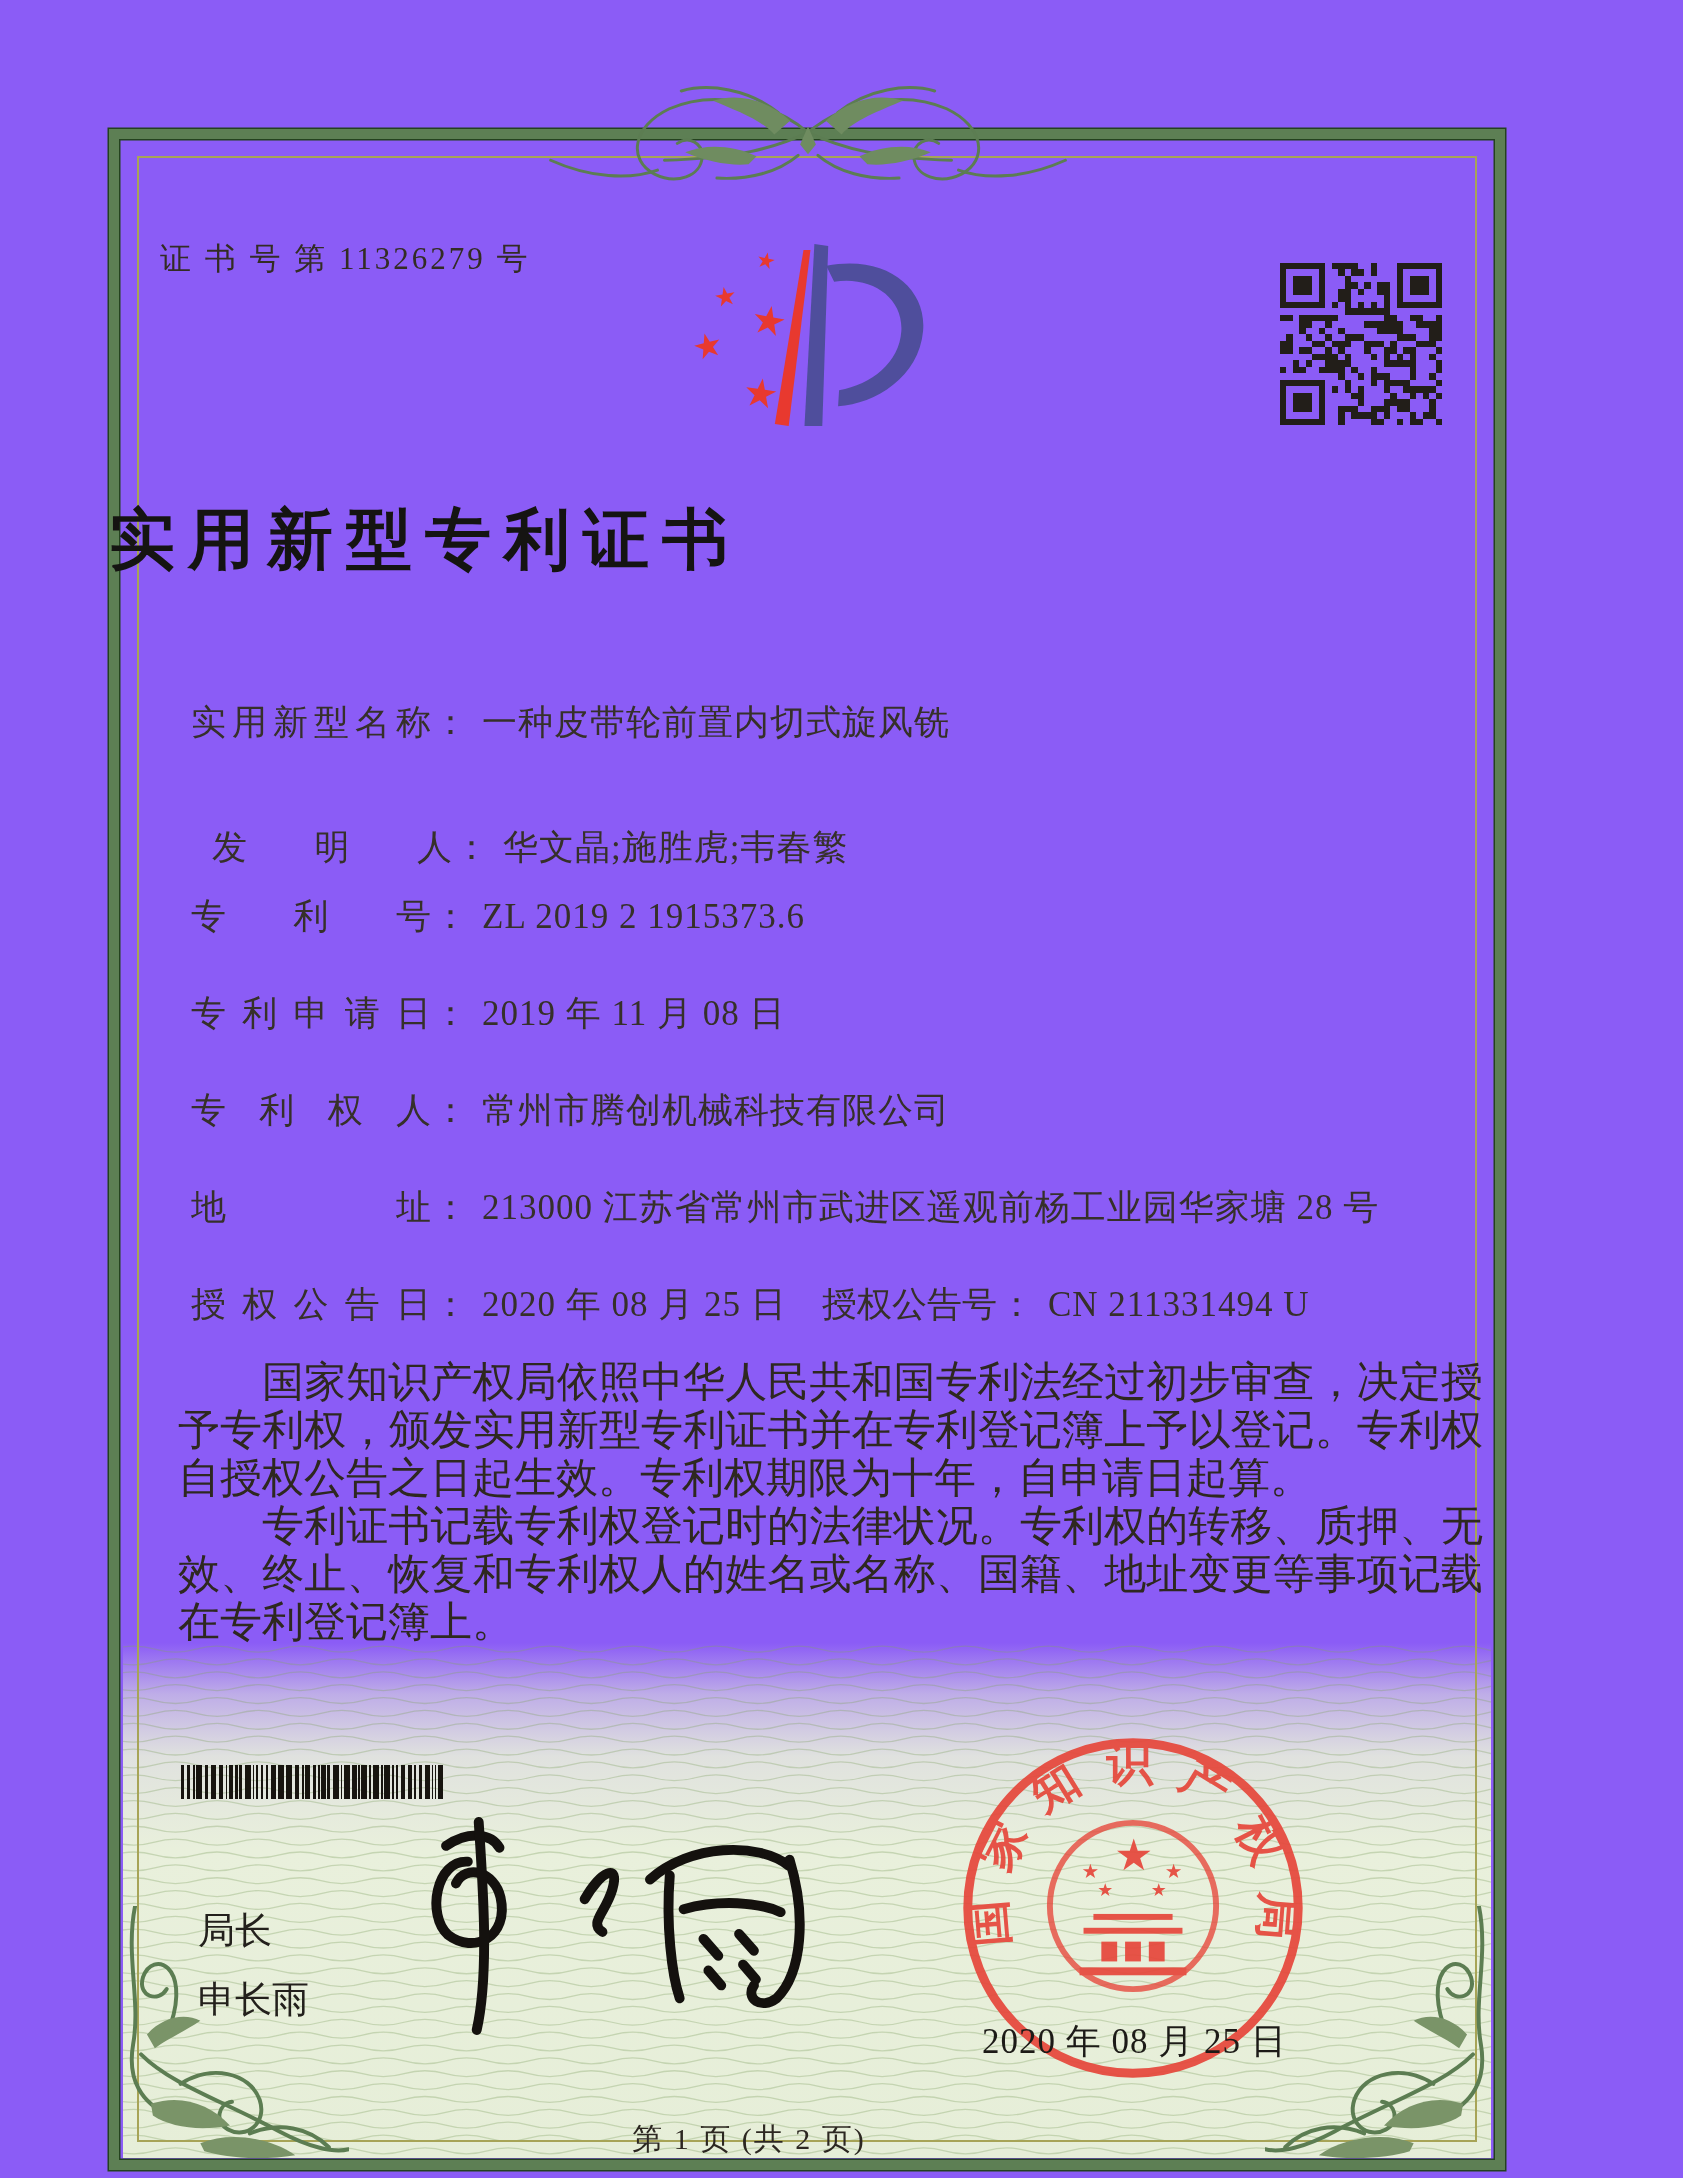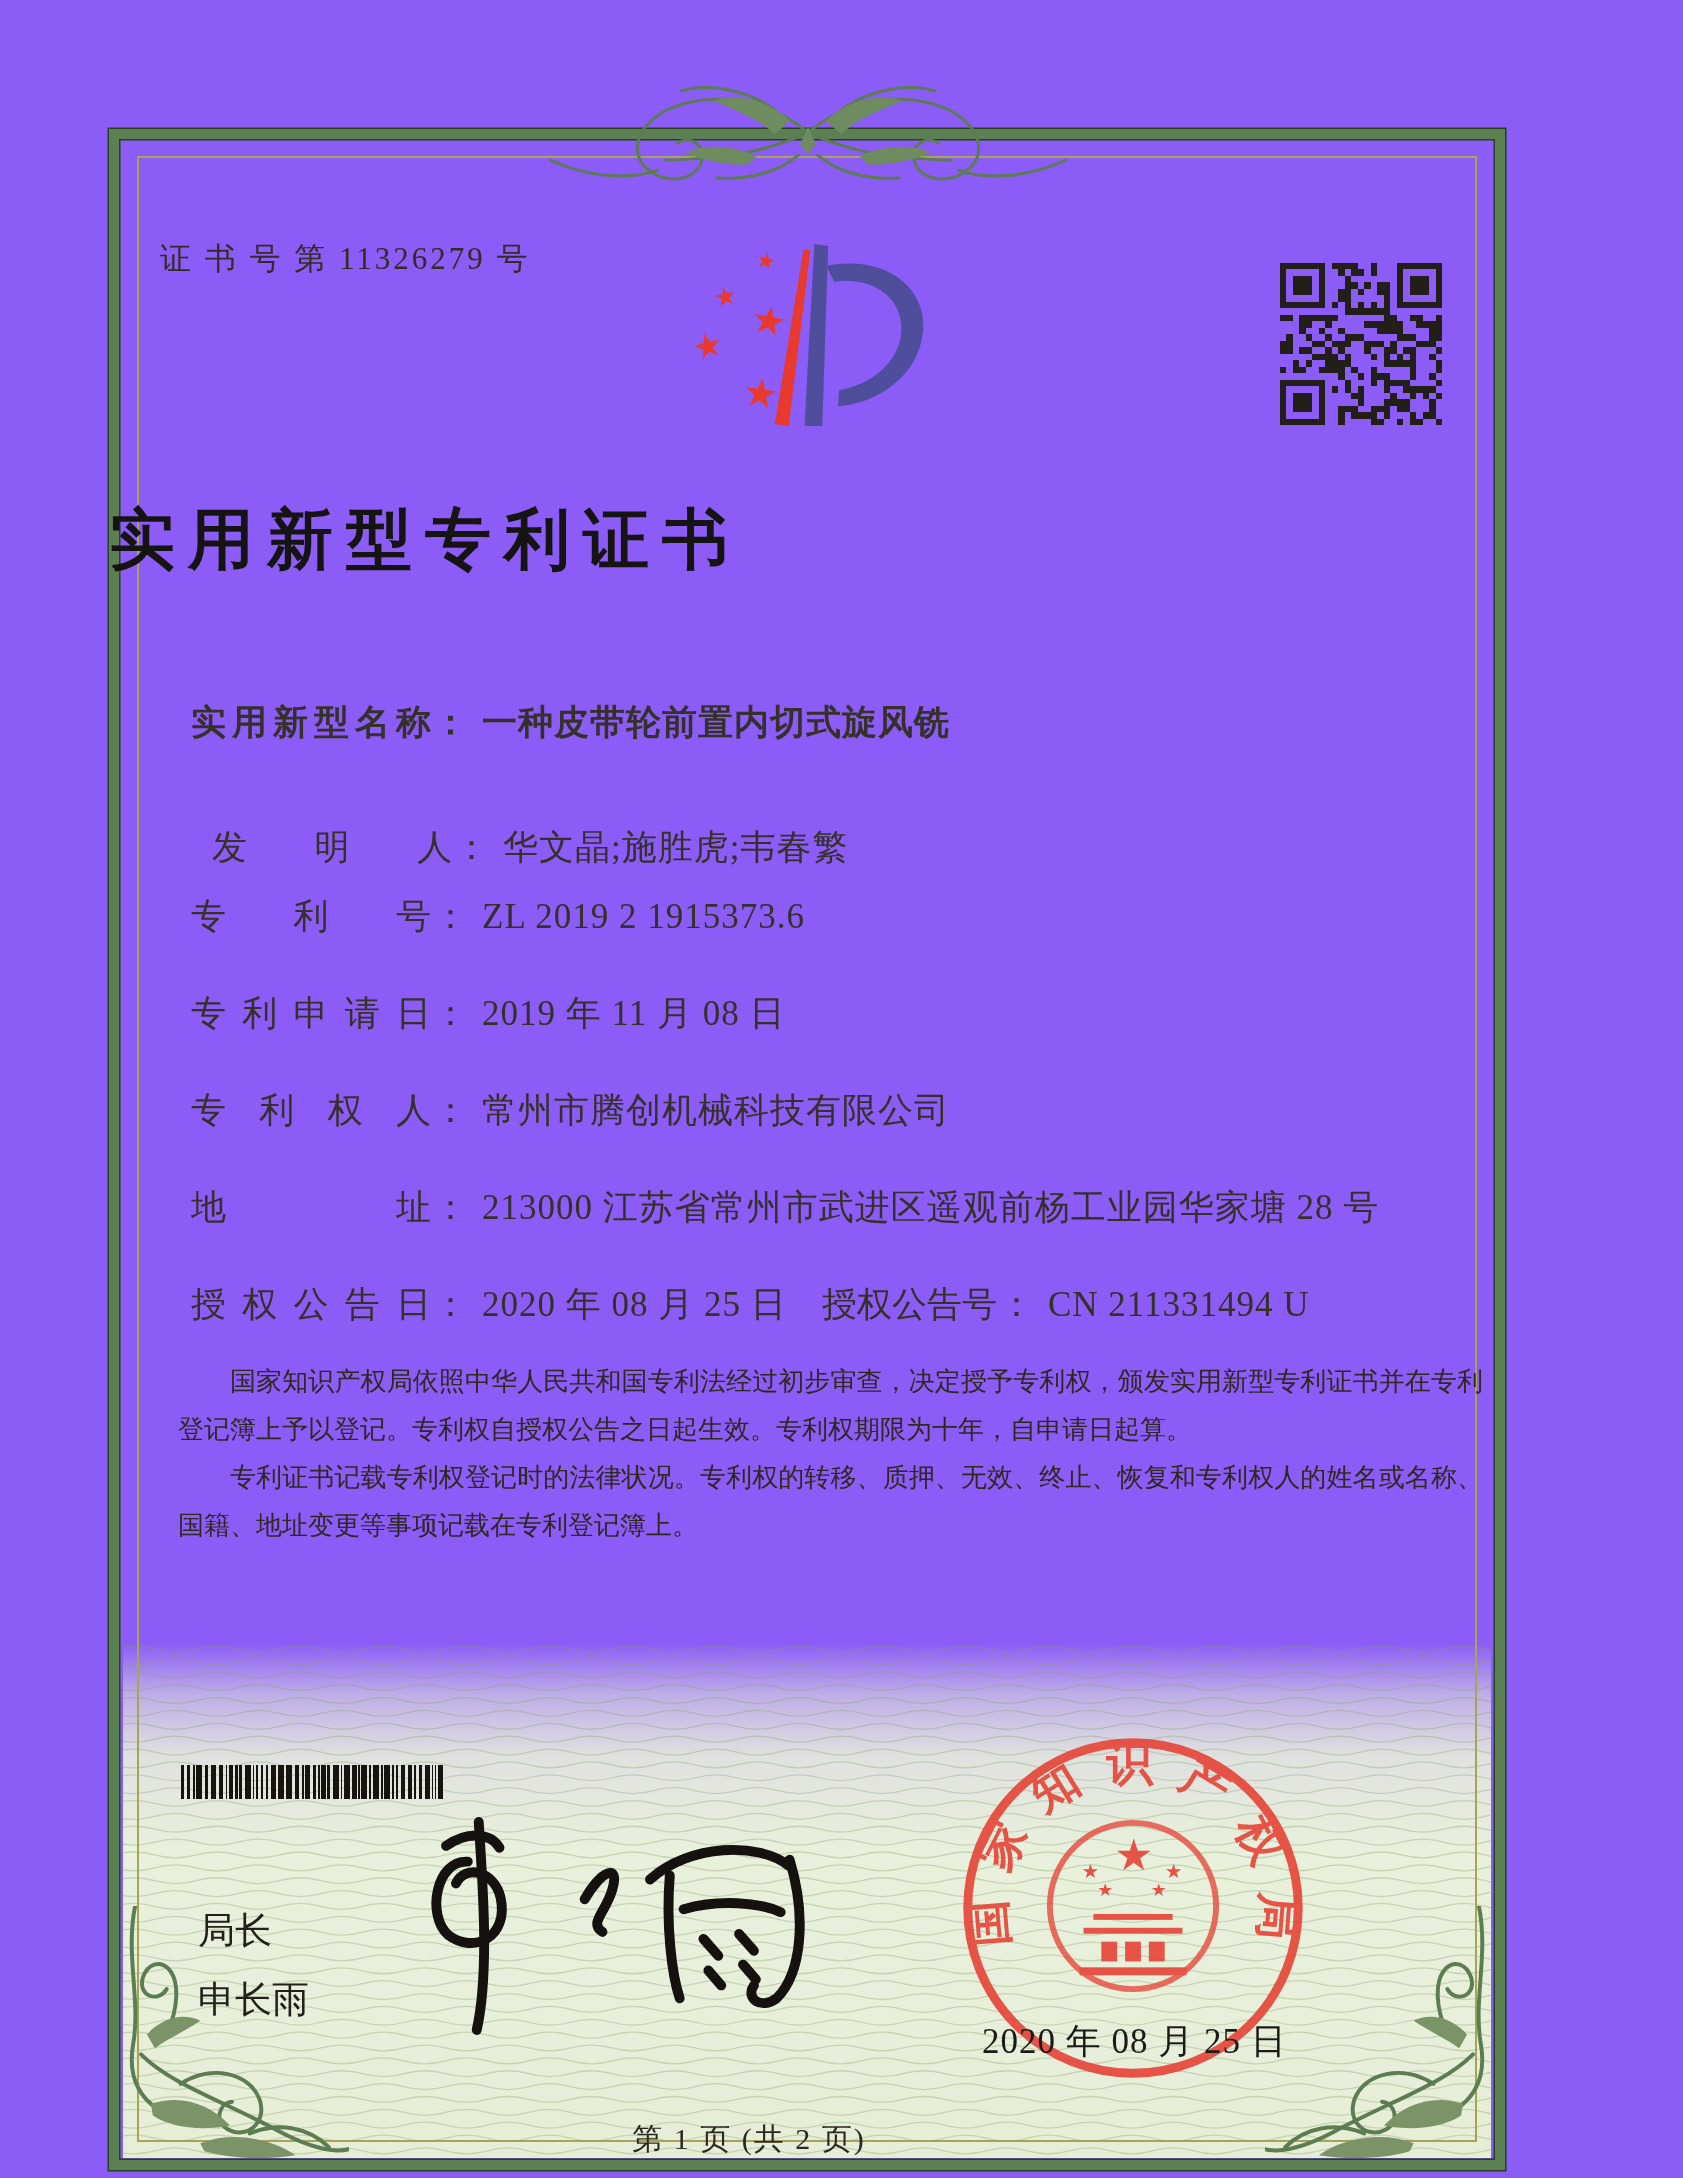--- a/index.html
+++ b/index.html
@@ -42,21 +42,21 @@
   
   .frow{position:absolute; left:191px; width:1307px; height:44px; font-size:35px; color:#36302a; z-index:3; white-space:nowrap;}
   .flabel{display:inline-block; width:240px; text-align:justify; text-align-last:justify; vertical-align:top;}
   .colon{display:inline-block; margin:0 14px 0 2px;}
   .fvalue{letter-spacing:1px;}
   .grant-pair{position:absolute; left:631px; top:0;}
   .grant-pair .flabel2{display:inline-block;}
   
   .body-text{
     position:absolute; left:178px; top:1358px; width:1305px; z-index:3;
-    font-size:26px; line-height:48px; color:#2e2archive;
+    font-size:42px; line-height:48px; color:#2e2archive;
     color:#2e2820; text-align:justify;
   }
   .body-text p{margin:0; text-indent:2em;}
   
   .barcode{position:absolute; left:181px; top:1765px; width:269px; height:34px; z-index:3;}
   .officer{position:absolute; left:198px; top:1881px; font-size:37px; color:#23201c; z-index:3;margin-top:25px;}
   .officer .line{height:69px;}
   .sign{position:absolute; left:351px; top:1804px; z-index:4;}
   .seal{position:absolute; left:945px; top:1720px; z-index:5; opacity:.93;}
   .seal-date{
@@ -488,21 +488,21 @@
       <rect x="1" y="24" width="1" height="1" fill="#221e19"></rect>
       <rect x="2" y="24" width="1" height="1" fill="#221e19"></rect>
       <rect x="3" y="24" width="1" height="1" fill="#221e19"></rect>
       <rect x="4" y="24" width="1" height="1" fill="#221e19"></rect>
       <rect x="5" y="24" width="1" height="1" fill="#221e19"></rect>
       <rect x="6" y="24" width="1" height="1" fill="#221e19"></rect>
     </svg>
 
   <div class="title">实用新型专利证书</div>
 
-  <div class="frow" style="top:699px;font-weight:bold;">
+  <div class="frow" style="top:699px;">
     <span class="flabel">实用新型名称</span><span class="colon">：</span><span class="fvalue">一种皮带轮前置内切式旋风铣</span>
   </div>
   <div class="frow" style="top:824px;margin-left:21px;">
     <span class="flabel">发明人</span><span class="colon">：</span><span class="fvalue">华文晶;施胜虎;韦春繁</span>
   </div>
   <div class="frow" style="top:893px;">
     <span class="flabel">专利号</span><span class="colon">：</span><span class="fvalue">ZL 2019 2 1915373.6</span>
   </div>
   <div class="frow" style="top:990px;">
     <span class="flabel">专利申请日</span><span class="colon">：</span><span class="fvalue">2019 年 11 月 08 日</span>

